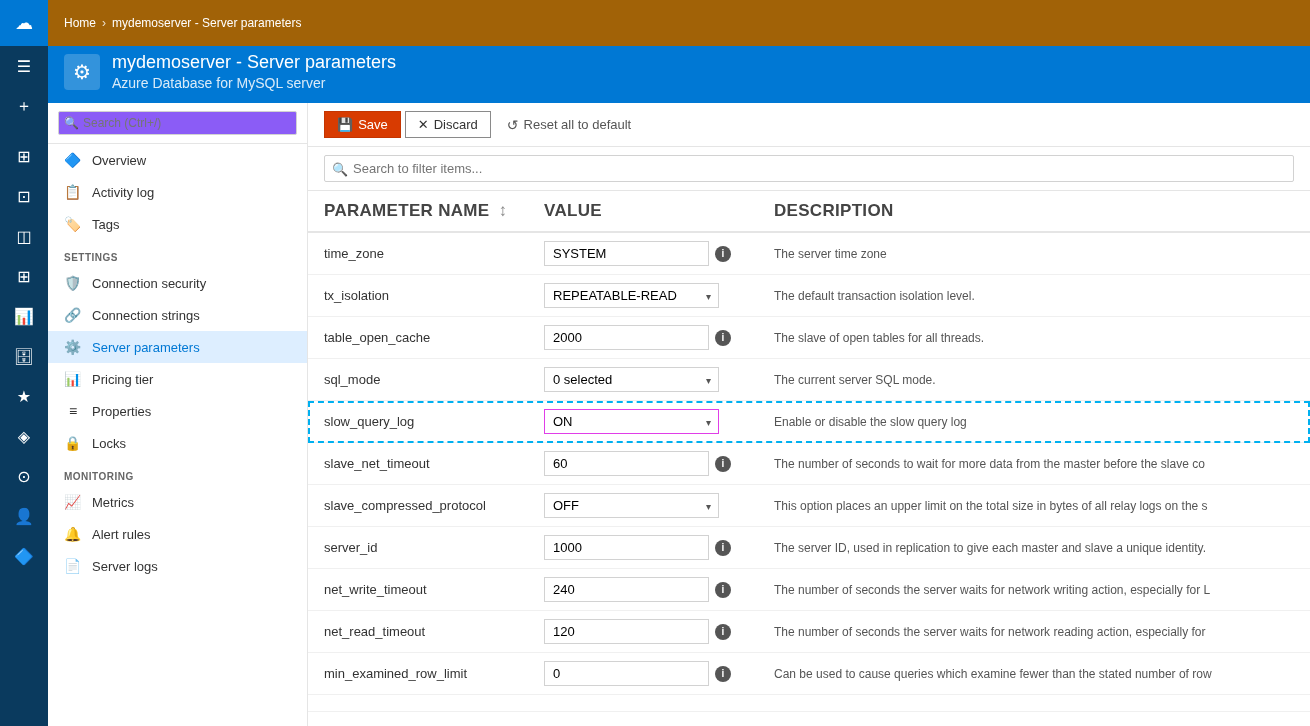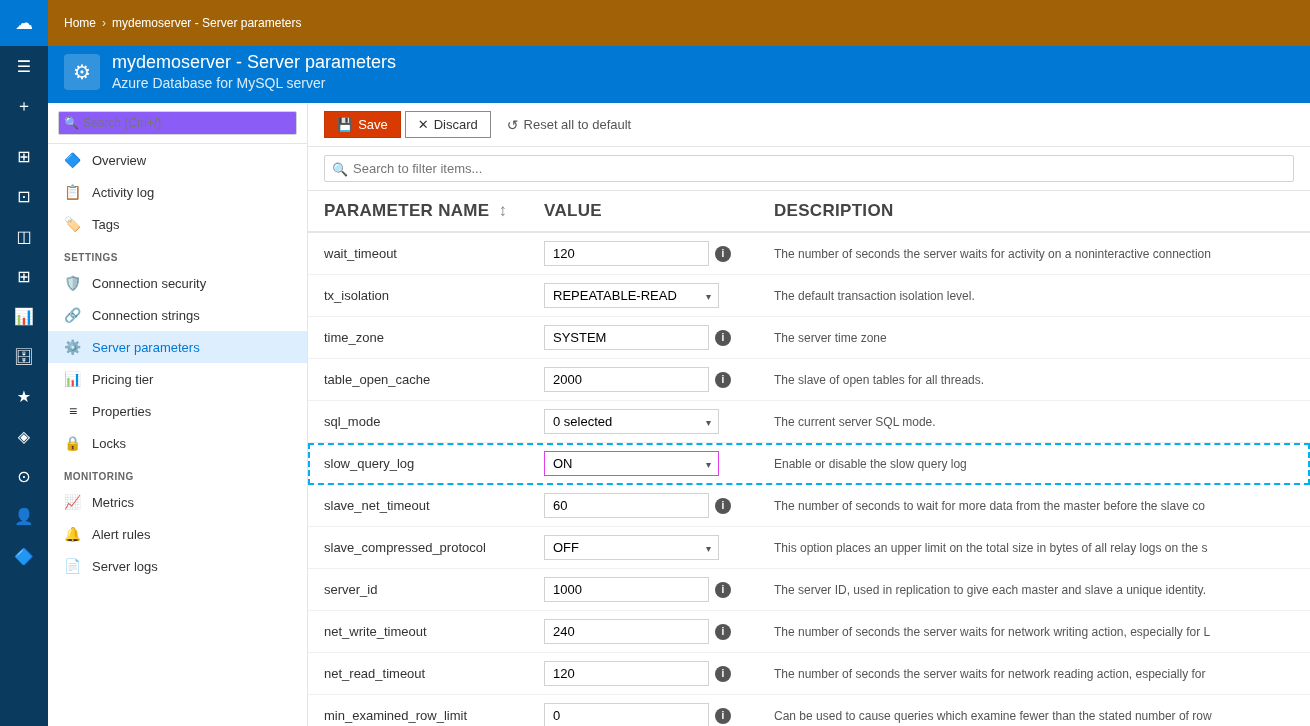--- a/index.html
+++ b/index.html
@@ -439,49 +439,39 @@
             <tr>
               <th class="col-name">
                 <span>PARAMETER NAME</span>
                 <span class="sort-arrow">↕</span>
               </th>
               <th class="col-val">VALUE</th>
               <th class="col-desc">DESCRIPTION</th>
             </tr>
           </thead>
           <tbody id="table-body">
-          <tr>
-                <td><span class="param-name">wait_timeout</span></td>
-                <td>
-                  <div class="param-value-wrap">
-                    <input class="param-input" value="120" style="">
-                    <span class="info-icon">i</span>
-                  </div>
-                </td>
-                <td><span class="param-desc">The number of seconds the server waits for activity on a noninteractive connection</span></td>
+              <tr>
+                <td><span class="param-name">time_zone</span></td>
+                <td>
+                  <div class="param-value-wrap">
+                    <input class="param-input" value="SYSTEM" style="">
+                    <span class="info-icon">i</span>
+                  </div>
+                </td>
+                <td><span class="param-desc">The server time zone</span></td>
               </tr>
               <tr>
                 <td><span class="param-name">tx_isolation</span></td>
                 <td>
                   <div class="param-value-wrap">
                     <div class="param-select-wrap">
         <select class="param-select"><option>READ-UNCOMMITTED</option><option>READ-COMMITTED</option><option selected="">REPEATABLE-READ</option><option>SERIALIZABLE</option></select><span class="chev">▾</span></div>
                   </div>
                 </td>
                 <td><span class="param-desc">The default transaction isolation level.</span></td>
-              </tr>
-              <tr>
-                <td><span class="param-name">time_zone</span></td>
-                <td>
-                  <div class="param-value-wrap">
-                    <input class="param-input" value="SYSTEM" style="">
-                    <span class="info-icon">i</span>
-                  </div>
-                </td>
-                <td><span class="param-desc">The server time zone</span></td>
               </tr>
               <tr>
                 <td><span class="param-name">table_open_cache</span></td>
                 <td>
                   <div class="param-value-wrap">
                     <input class="param-input" value="2000" style="">
                     <span class="info-icon">i</span>
                   </div>
                 </td>
                 <td><span class="param-desc">The slave of open tables for all threads.</span></td>

